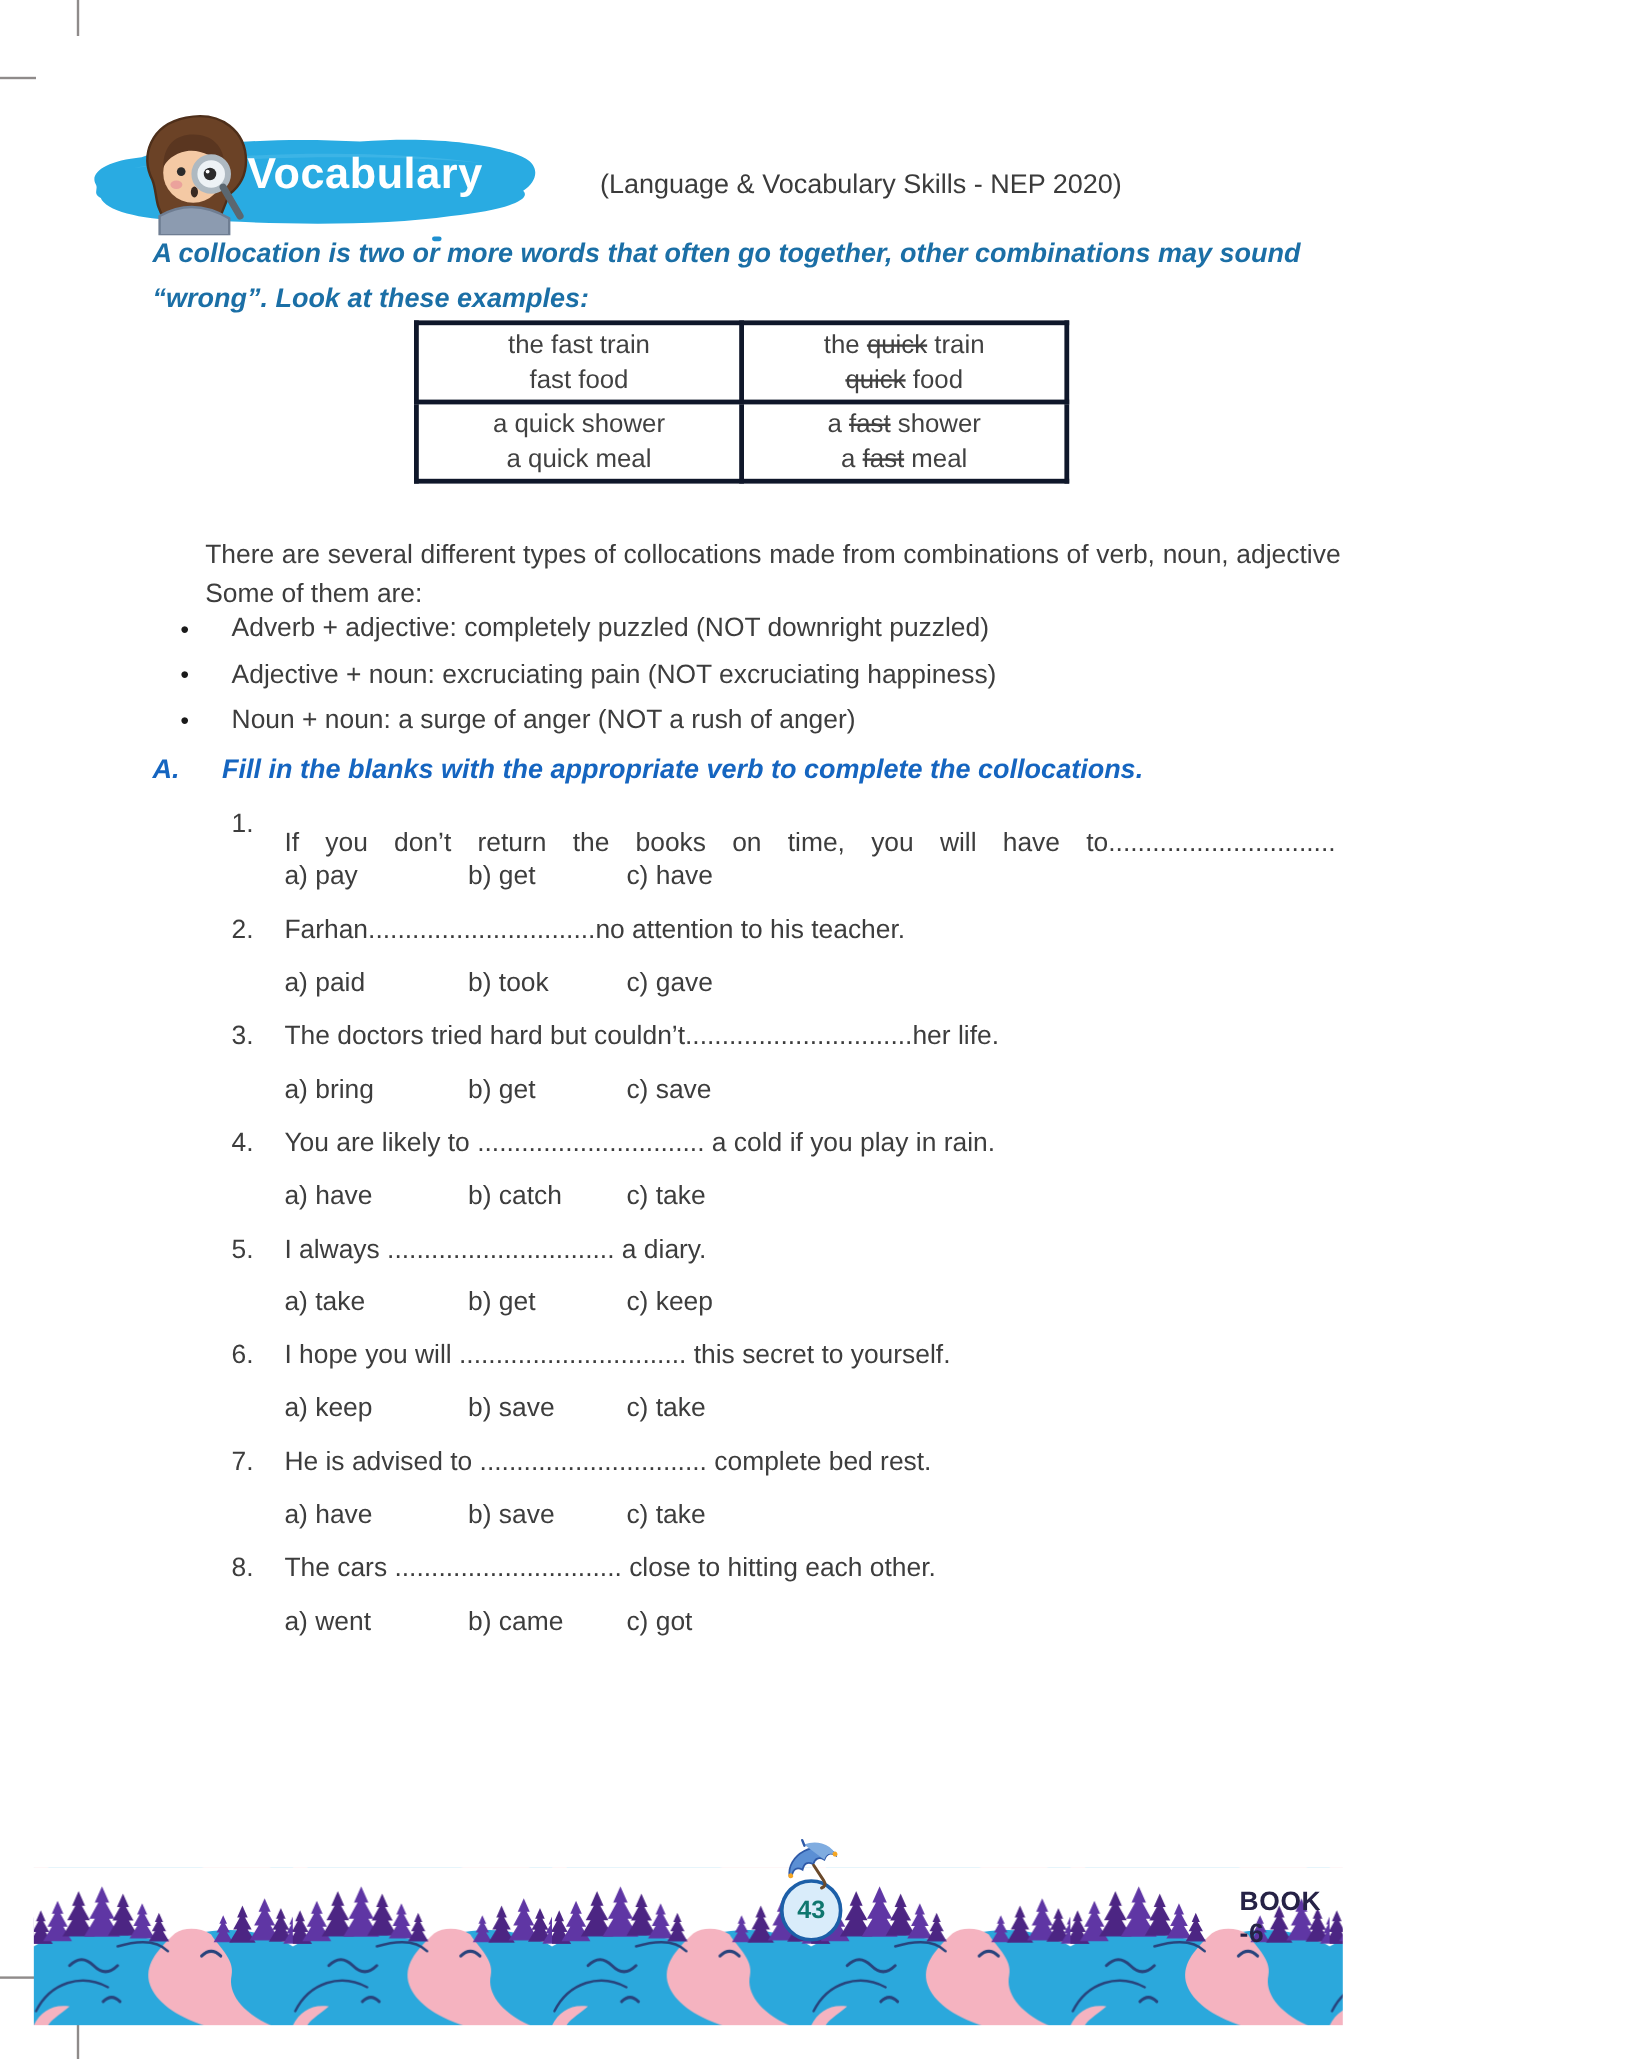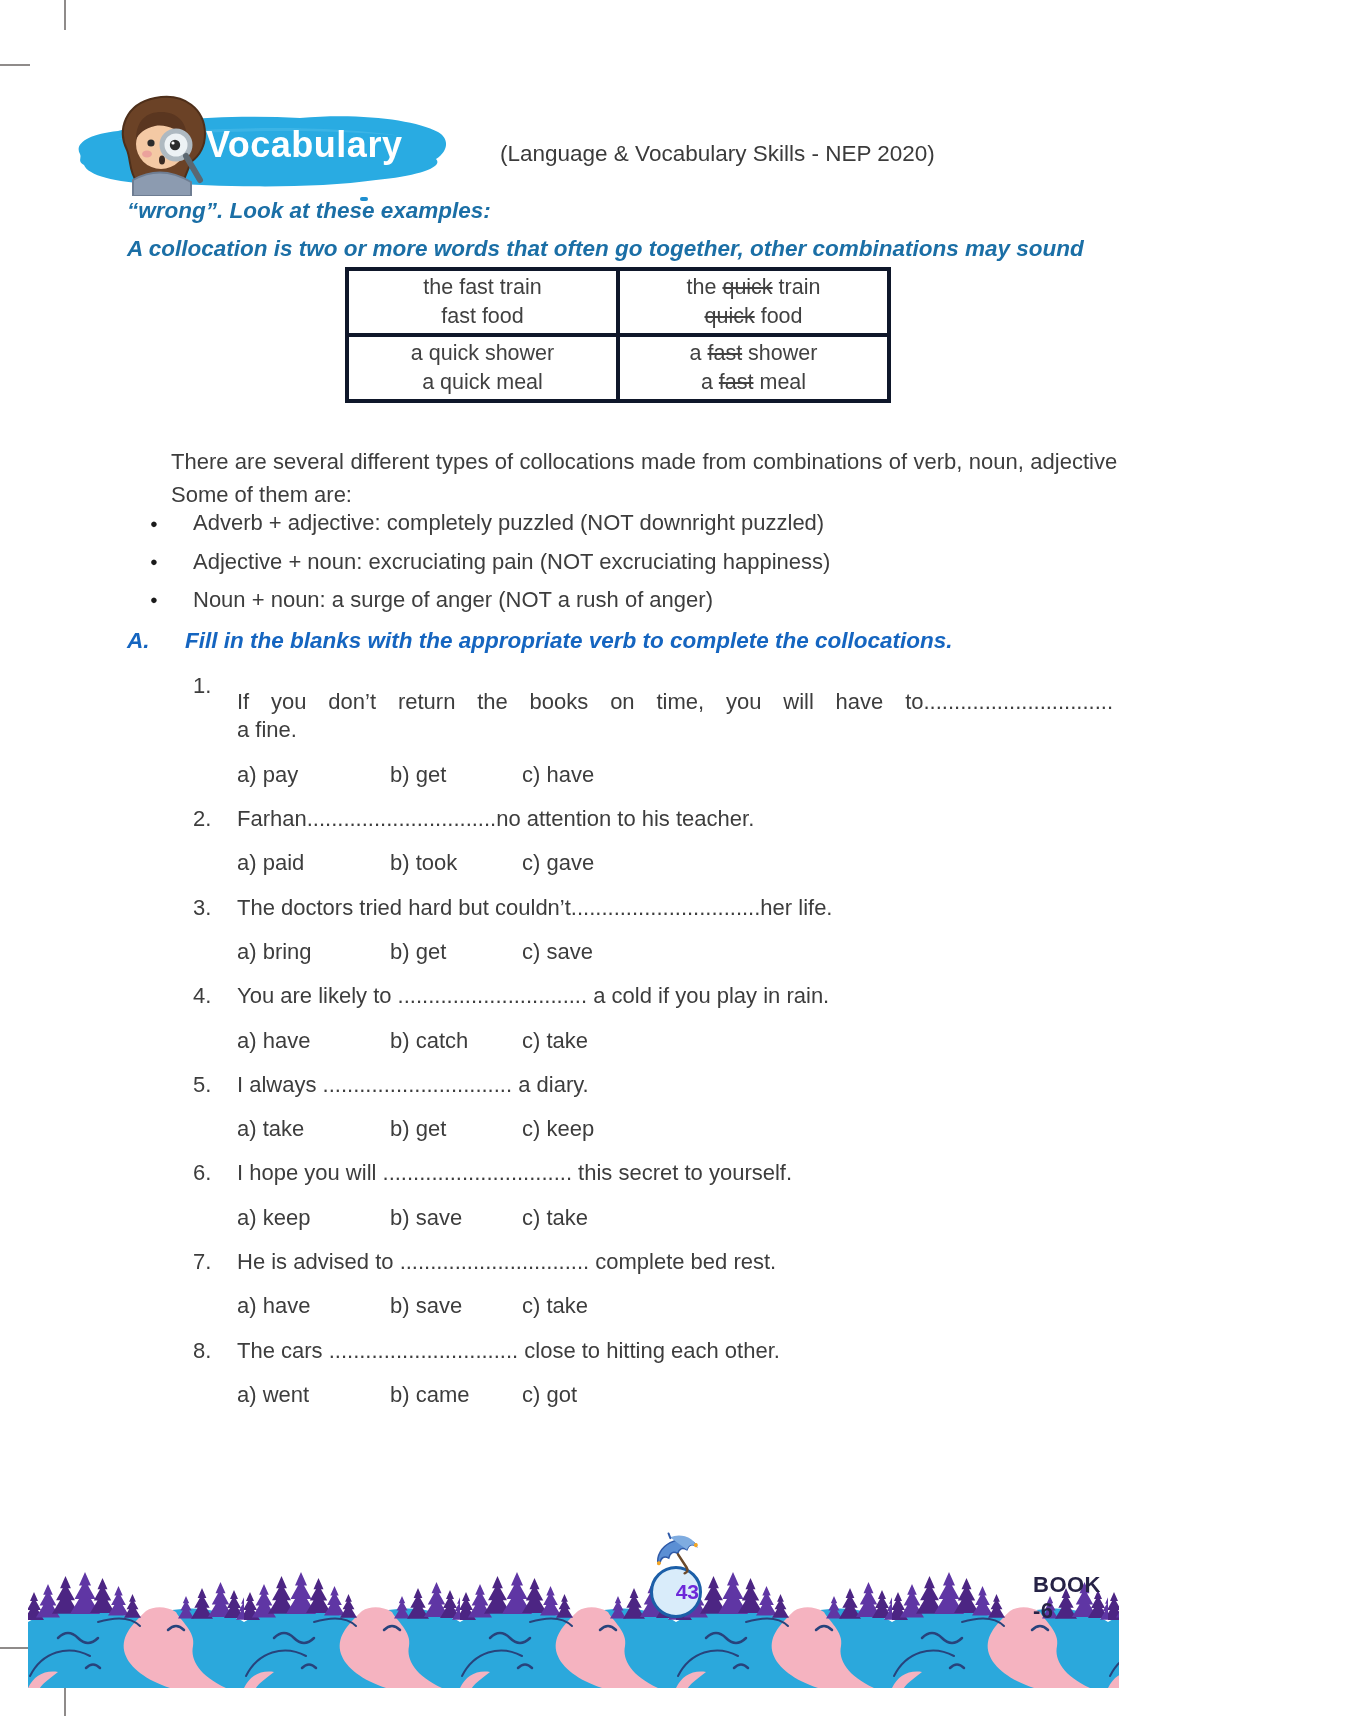--- a/index.html
+++ b/index.html
@@ -70,22 +70,22 @@
   .justify-line .q-text { display:inline-block; text-align:justify; text-align-last:justify;margin-top:32px; }
   .opt-a { width:153px; flex:none; }
   .opt-b { width:132px; flex:none; }
   .opt-c { flex:1; }
 
   
   .band { position:absolute; left:28px; top:1556px; width:1295px; height:132px; z-index:2; }
   .page-badge {
     position:absolute; left:650px; top:1566px; width:46px; height:46px; border-radius:50%;
     background:#D9ECFA; border:3px solid #1C5FA8; z-index:6;
-    display:flex; align-items:center; justify-content:flex-end;
-    font-size:21px; font-weight:bold; color:#6d28d9;
+    display:flex; align-items:center; justify-content:center;
+    font-size:21px; font-weight:bold; color:#0f766e;
   }
   .umbrella { position:absolute; left:646px; top:1528px; width:62px; height:48px; z-index:7; }
   .book-label { position:absolute; left:1033px; top:1572px; font-size:22px; font-weight:bold;
     color:#262246; letter-spacing:0.5px; z-index:6; }
 </style>
 </head>
 <body>
 
 <div class="page">
 
@@ -118,22 +118,22 @@
       <circle cx="72" cy="55" r="5.2" fill="#2b2b2b"></circle>
       <circle cx="70" cy="53" r="1.6" fill="#ffffff"></circle>
       <path d="M83,66 L97,90" stroke="#5b6770" stroke-width="6" stroke-linecap="round"></path>
       <path d="M30,90 Q58,74 88,92 L88,106 L30,106 Z" fill="#8C9BB0" stroke="#6e7d92" stroke-width="2"></path>
     </svg>
   </div>
   <div class="chapter-title">Vocabulary</div>
   <div class="subtitle">(Language &amp; Vocabulary Skills - NEP 2020)</div>
 
   <div class="intro">
+    <div>A collocation is two or more words that often go together, other combinations may sound</div>
     <div>“wrong”. Look at these examples:</div>
-    <div>A collocation is two or more words that often go together, other combinations may sound</div>
   </div>
 
   <table class="ex-table">
     <tbody>
         <tr>
       <td>
         <div>the fast train</div>
         <div>fast food</div>
       </td>
       <td>
@@ -175,24 +175,20 @@
     <span class="section-label">A.</span>
     <span>Fill in the blanks with the appropriate verb to complete the collocations.</span>
   </div>
 
   <div class="questions">
 
     <div>
       <div class="q-line justify-line">
         <span class="q-num">1.</span>
         <span class="q-text">If you don’t return the books on time, you will have to...............................</span>
-      </div>
-      <div class="q-line">
-        <span class="q-num"></span>
-        <span class="q-text">a fine.</span>
       </div>
       <div class="q-line">
         <span class="q-num"></span>
         <span class="opt-a">a) pay</span>
         <span class="opt-b">b) get</span>
         <span class="opt-c">c) have</span>
       </div>
     </div>
 
     <div>

